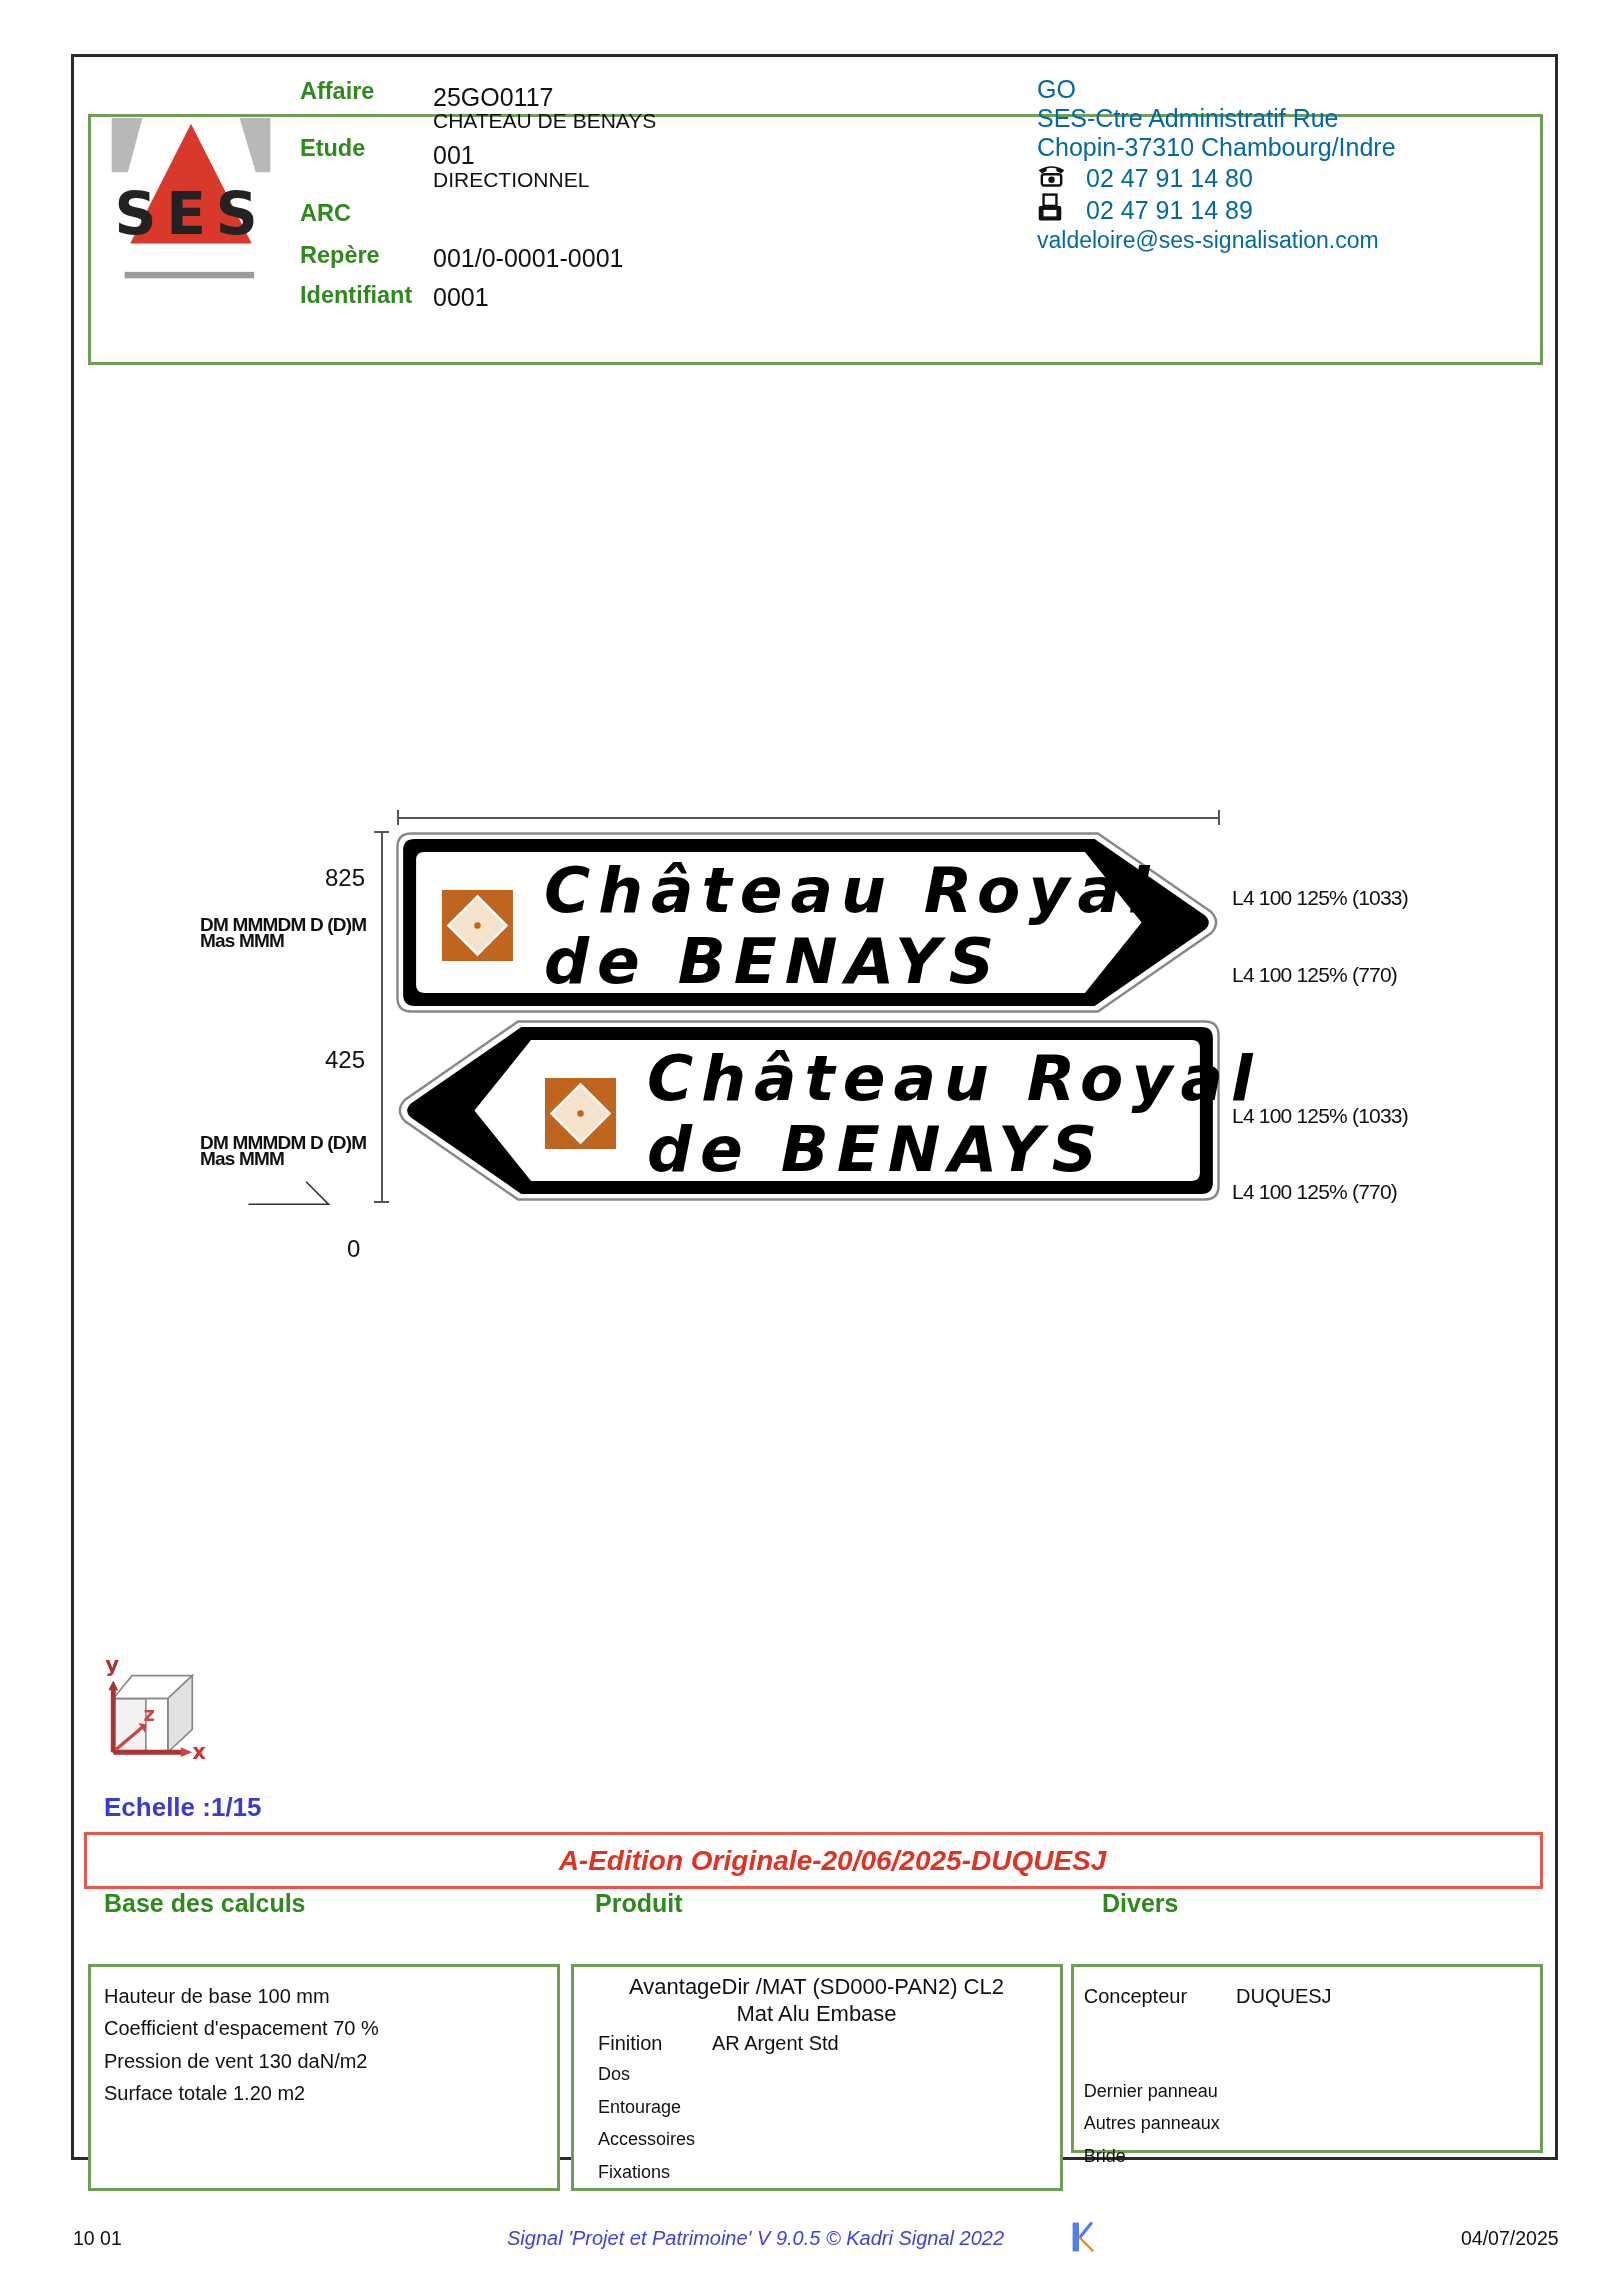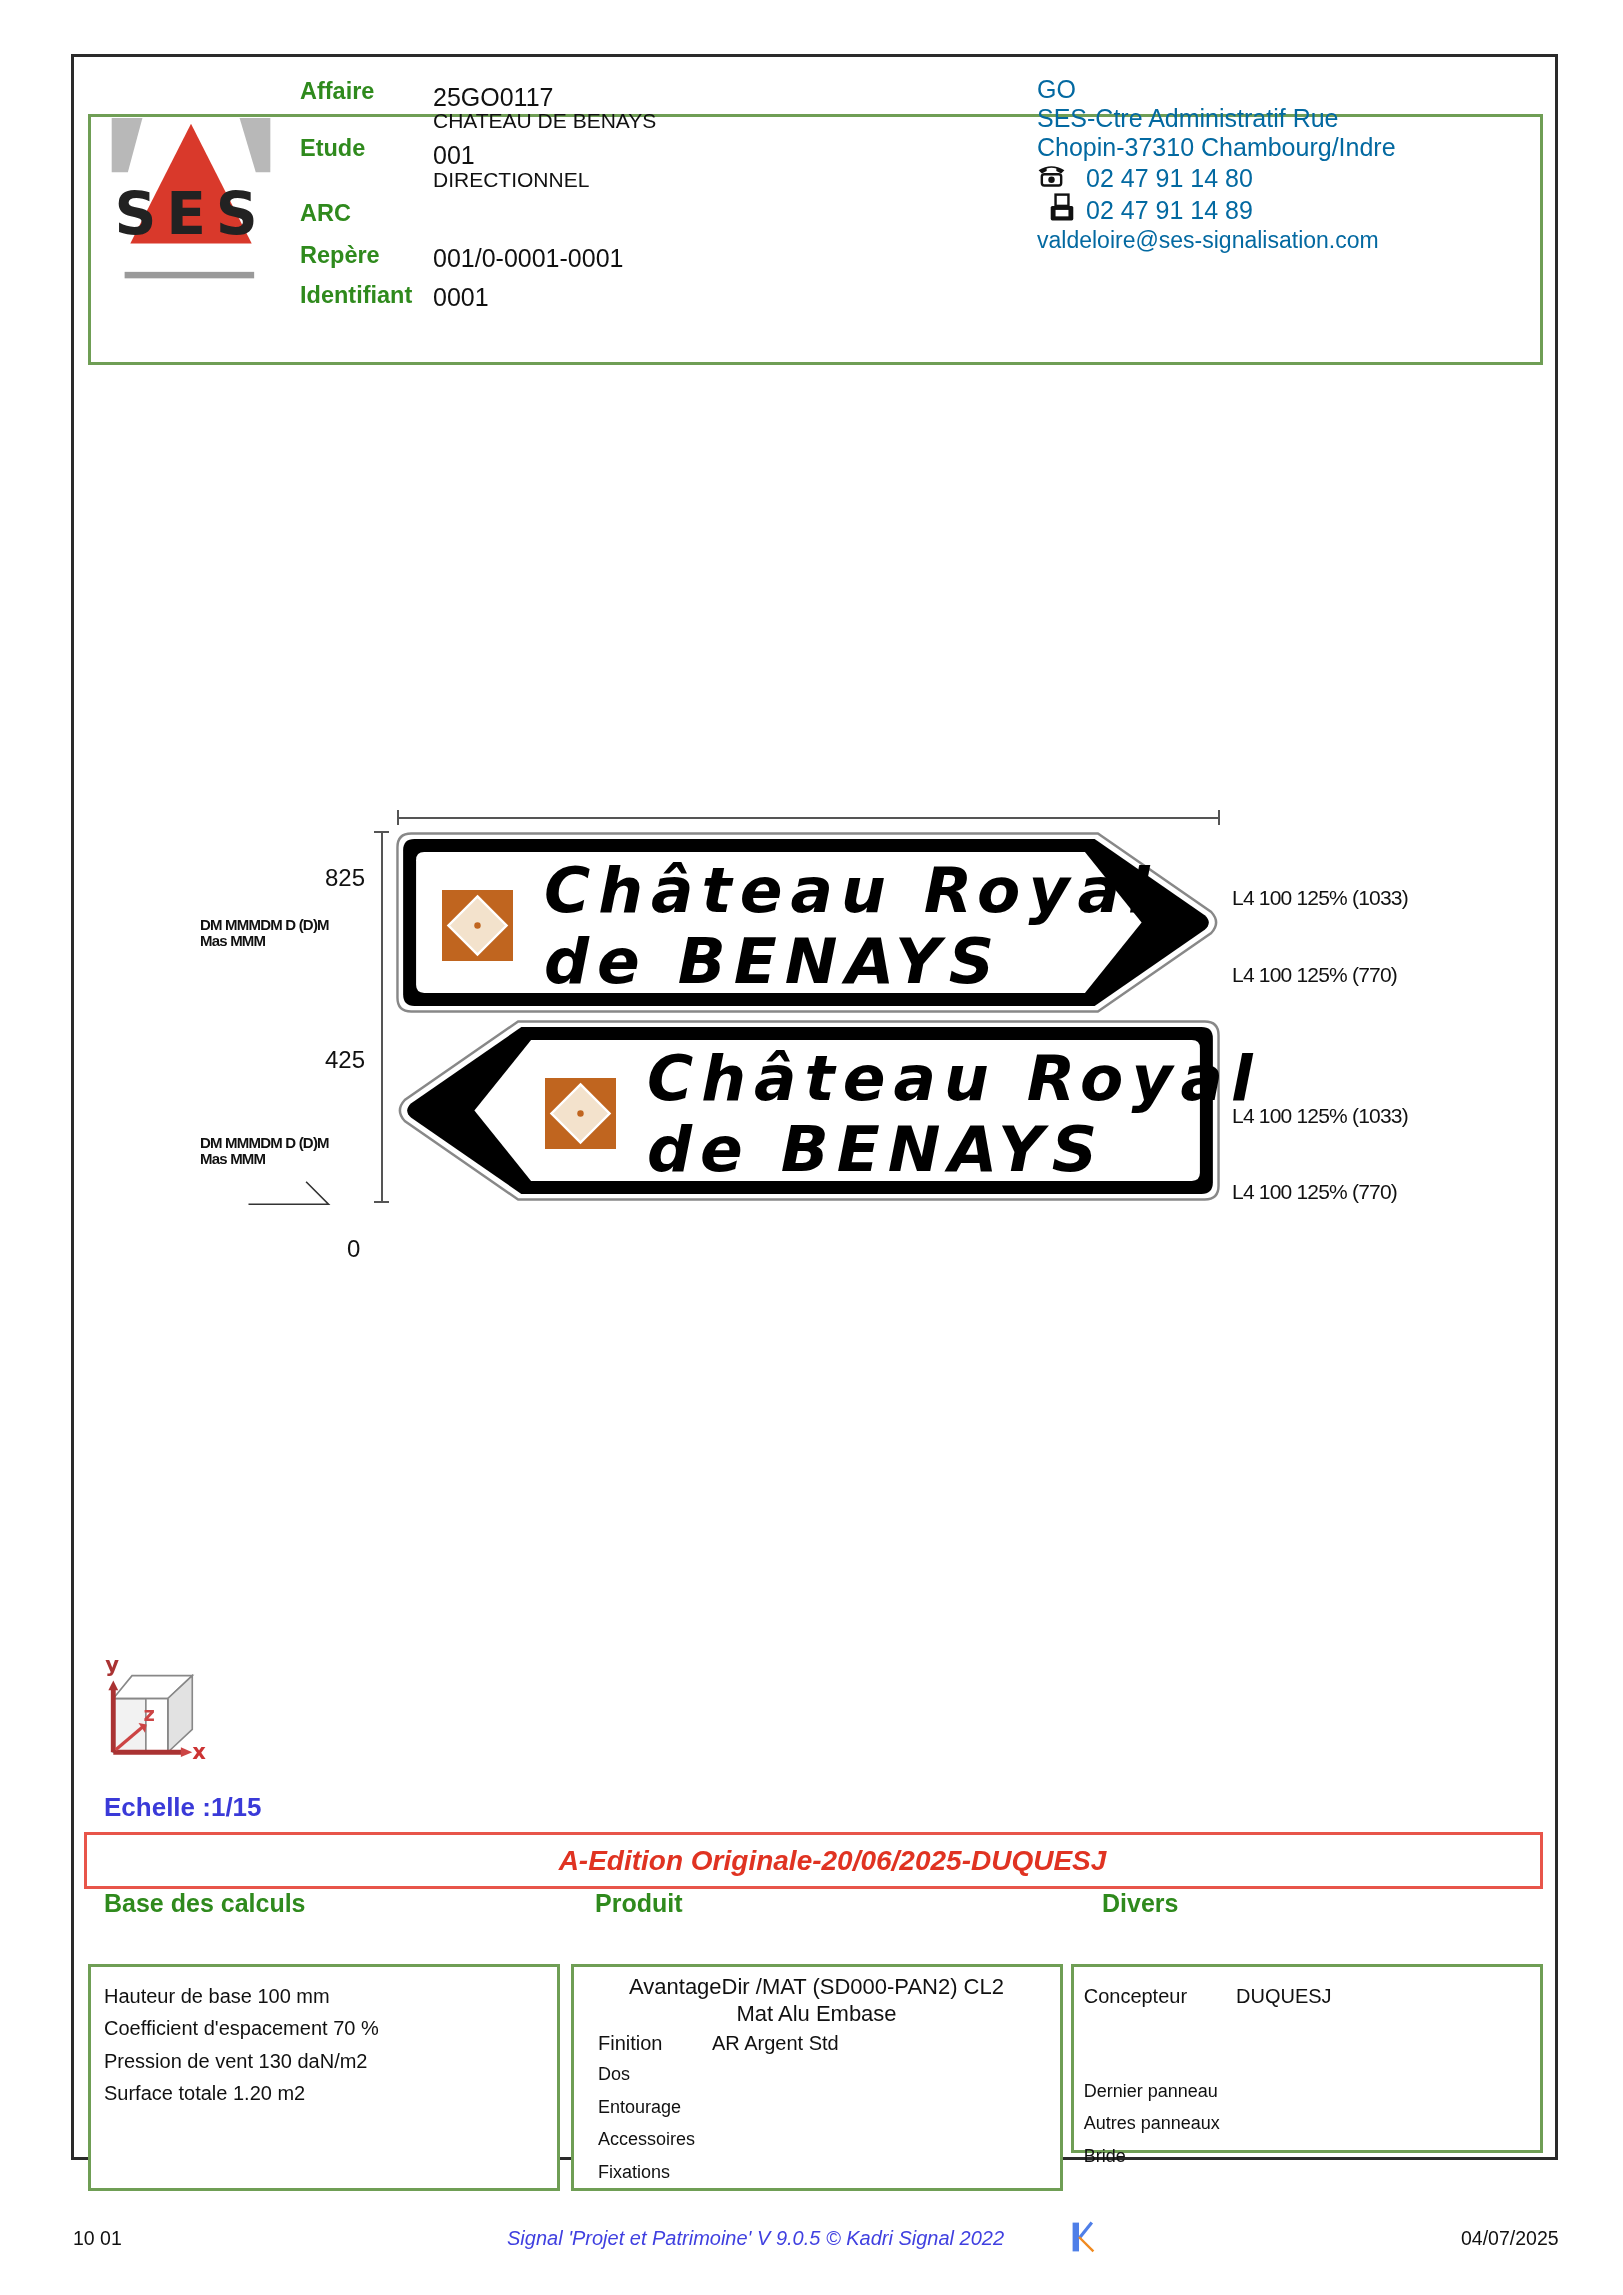--- a/index.html
+++ b/index.html
@@ -9,21 +9,21 @@
   .outer-frame { left: 71px; top: 54px; width: 1487px; height: 2106px; border: 3.2px solid #2a2a2a; box-sizing: border-box; }
   .gbox { border: 3.2px solid #6f9e55; box-sizing: border-box; background: #fff; margin-top: 44px; }
   .header-box { left: 88px; top: 70px; width: 1455px; height: 251px; }
   .lbl { color: #2f8a1d; font-weight: bold; font-size: 23.5px; }
   .val { color: #111; font-size: 25px; }
   .val.small { font-size: 21px; }
   .addr { font-size: 25px; line-height: 29px; color: #0369a1; }
   .dim { font-size: 24px; color: #111; margin-top: 46px; }
   .dim-line { background: #555; }
   .sign-label { font-size: 21px; color: #111; letter-spacing: -0.8px; }
-  .ann { font-size: 15px; color: #111; line-height: 16px; font-weight: bold; letter-spacing: -0.8px; }
+  .ann { font-size: 19px; color: #111; line-height: 16px; font-weight: bold; letter-spacing: -0.8px; }
   .scale { color: #3a3ad8; font-size: 26px; font-weight: bold; }
   .edition-box { left: 84px; top: 1832px; width: 1459px; height: 57px; border: 3.2px solid #e8554a; box-sizing: border-box;
                  display: flex; align-items: center; justify-content: center; padding-left: 38px; }
   .edition-text { color: #e03322; font-size: 28px; font-style: italic; font-weight: bold; }
   .sec-title { color: #2f8a1d; font-weight: bold; font-size: 25px; }
   .bline { font-size: 20px; color: #111; position: absolute; white-space: nowrap; }
   .footer { font-size: 19.5px; color: #111; }
   .footer-mid { color: #4040e0; font-size: 20px; font-style: italic; }
   .sign-text { font-family: "DejaVu Sans", sans-serif; font-weight: bold; font-style: italic; font-size: 63px; letter-spacing: 8px; line-height: 73px; color: #000; white-space: nowrap; }
 </style>
@@ -67,21 +67,21 @@
   <div style="display:flex;align-items:center;height:32px;">
     <span style="width:49px;display:inline-block;">
       <svg width="29" height="26" viewBox="0 0 36 32">
           <path d="M2 10 Q18 0 34 10 L30 14 L24 11 L24 8 Q18 6 12 8 L12 11 L6 14 Z" fill="#111"></path>
           <rect x="6" y="15" width="24" height="14" rx="3" fill="none" stroke="#111" stroke-width="3"></rect>
           <circle cx="18" cy="22" r="4" fill="#111"></circle>
         </svg>
     </span>
     <span>02 47 91 14 80</span>
   </div>
-  <div style="display:flex;align-items:center;height:32px;text-align:center;">
+  <div style="display:flex;align-items:center;height:32px;">
     <span style="width:49px;display:inline-block;">
       <svg width="26" height="29" viewBox="0 0 32 36">
           <rect x="8" y="2" width="16" height="14" fill="none" stroke="#111" stroke-width="3"></rect>
           <rect x="2" y="16" width="28" height="18" rx="2" fill="#111"></rect>
           <rect x="8" y="21" width="16" height="8" fill="#fff"></rect>
         </svg>
     </span>
     <span>02 47 91 14 89</span>
   </div>
   <div style="font-size:23px;">valdeloire@ses-signalisation.com</div>

